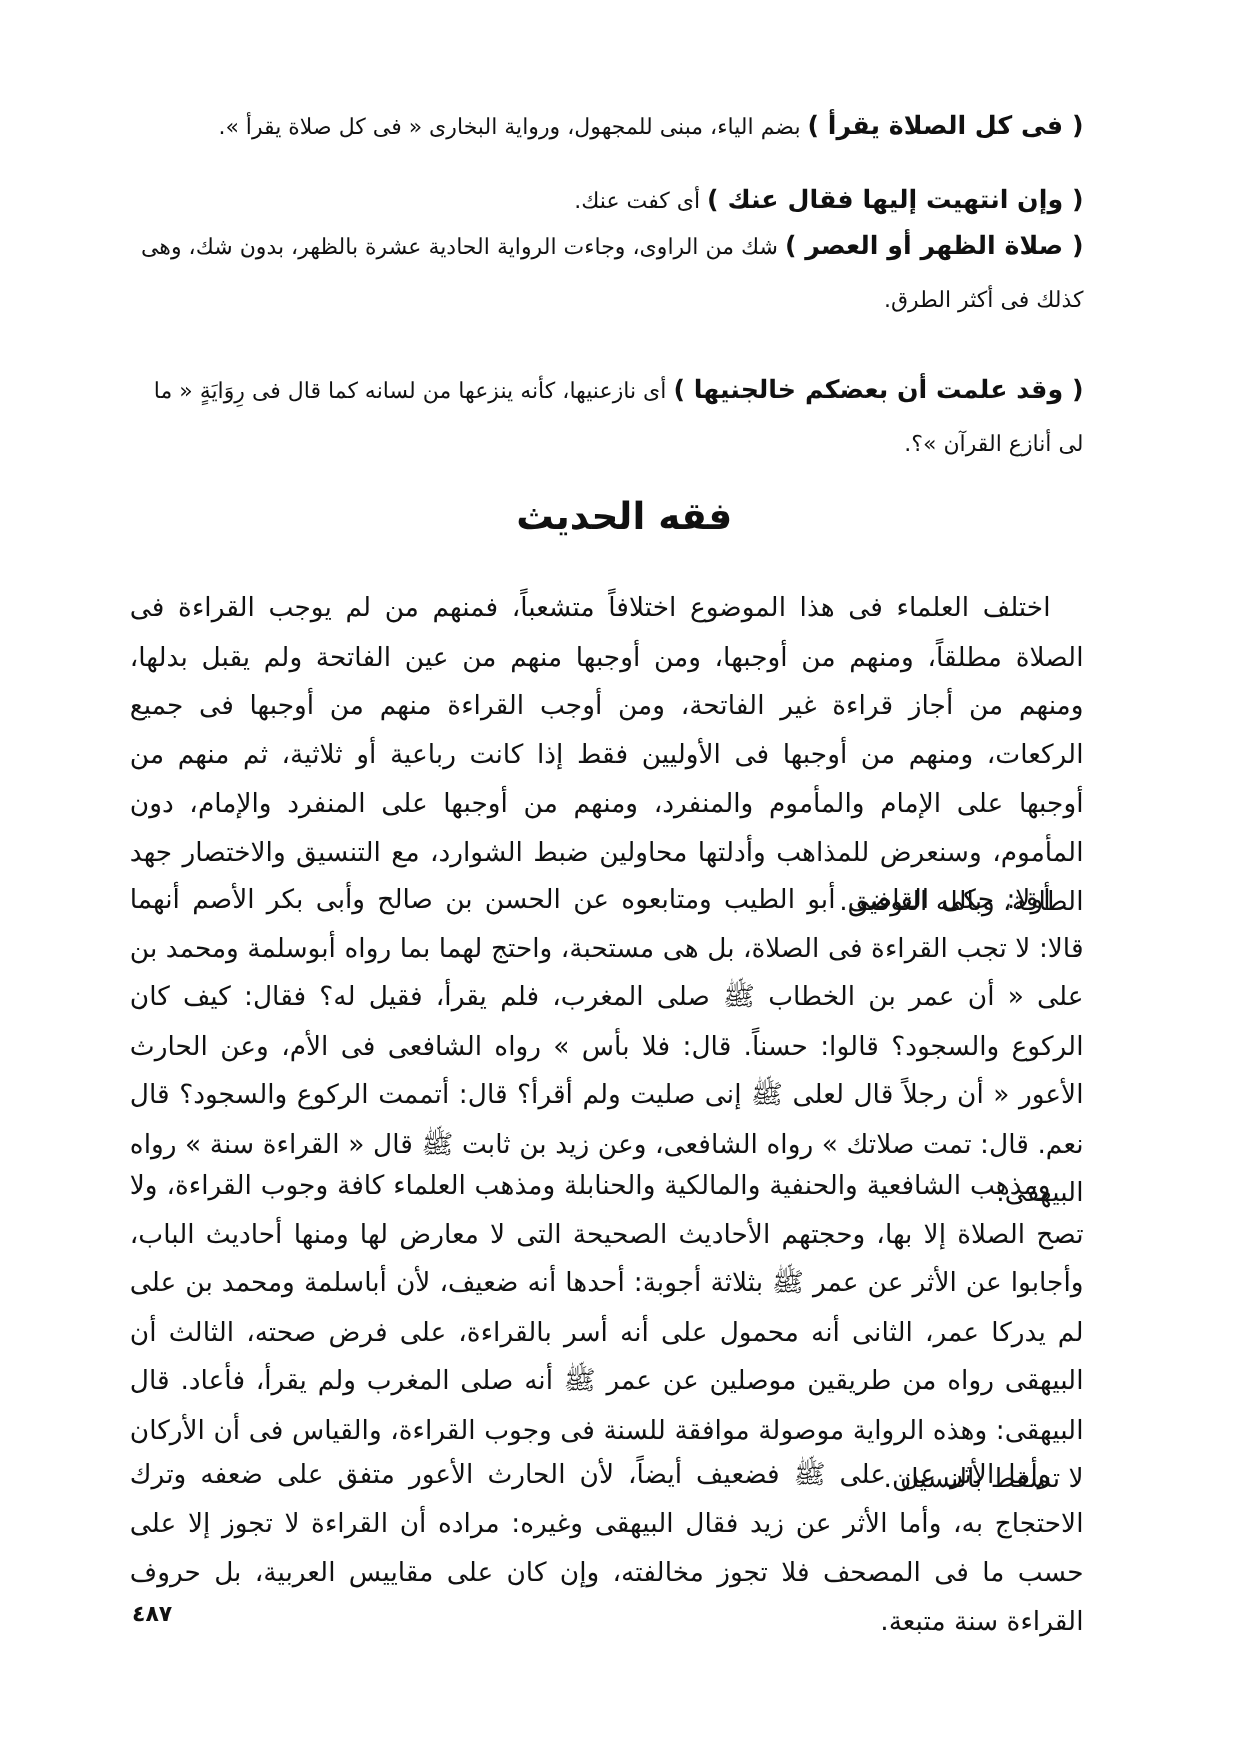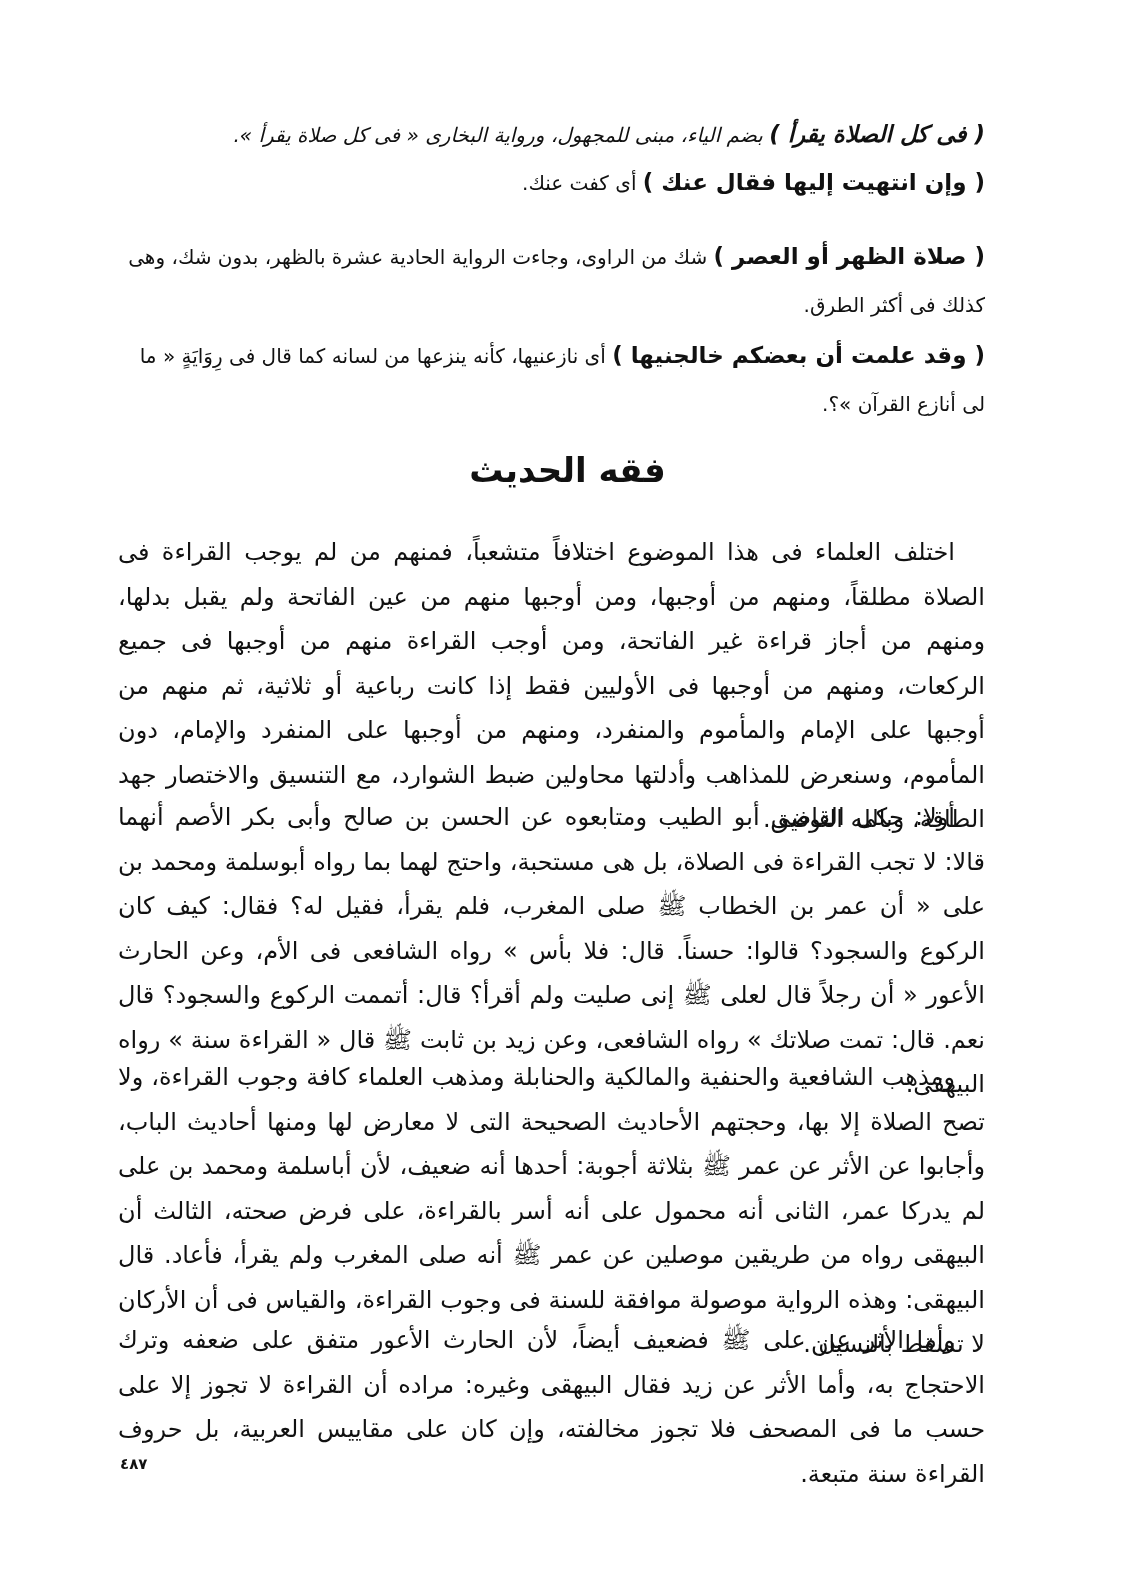--- a/index.html
+++ b/index.html
@@ -54,39 +54,39 @@
       line-height: 44.5px;
       text-align: justify;
       text-align-last: right;
       text-indent: 30px;
       margin: 0;
     }
     .page-number {
       position: absolute;
       left: 120px;
       top: 1455px;
-      font-size: 15px;
+      font-size: 20px;
       font-weight: bold;
       direction: rtl;
     }
   </style>
 </head>
 <body>
 
 <div class="page">
 
-  <p class="gloss" style="top: 110px; font-style: italic;">
+  <p class="gloss" style="top: 91px;">
     <span class="term">( فى كل الصلاة يقرأ )</span><span> بضم الياء، مبنى للمجهول، ورواية البخارى « فى كل صلاة يقرأ ».</span>
   </p>
 
   <p class="gloss" style="top: 158px;">
     <span class="term">( وإن انتهيت إليها فقال عنك )</span><span> أى كفت عنك.</span>
   </p>
 
-  <p class="gloss" style="top: 232px;">
+  <p class="gloss" style="top: 200px;">
     <span class="term">( صلاة الظهر أو العصر )</span><span> شك من الراوى، وجاءت الرواية الحادية عشرة بالظهر، بدون شك، وهى كذلك فى أكثر الطرق.</span>
   </p>
 
   <p class="gloss" style="top: 331px;">
     <span class="term">( وقد علمت أن بعضكم خالجنيها )</span><span> أى نازعنيها، كأنه ينزعها من لسانه كما قال فى رِوَايَةٍ « ما لى أنازع القرآن »؟.</span>
   </p>
 
   <h2 class="heading">فقه الحديث</h2>
 
   <p class="para" style="top: 530px;">اختلف العلماء فى هذا الموضوع اختلافاً متشعباً، فمنهم من لم يوجب القراءة فى الصلاة مطلقاً، ومنهم من أوجبها، ومن أوجبها منهم من عين الفاتحة ولم يقبل بدلها، ومنهم من أجاز قراءة غير الفاتحة، ومن أوجب القراءة منهم من أوجبها فى جميع الركعات، ومنهم من أوجبها فى الأوليين فقط إذا كانت رباعية أو ثلاثية، ثم منهم من أوجبها على الإمام والمأموم والمنفرد، ومنهم من أوجبها على المنفرد والإمام، دون المأموم، وسنعرض للمذاهب وأدلتها محاولين ضبط الشوارد، مع التنسيق والاختصار جهد الطاقة، وبالله التوفيق.</p>

